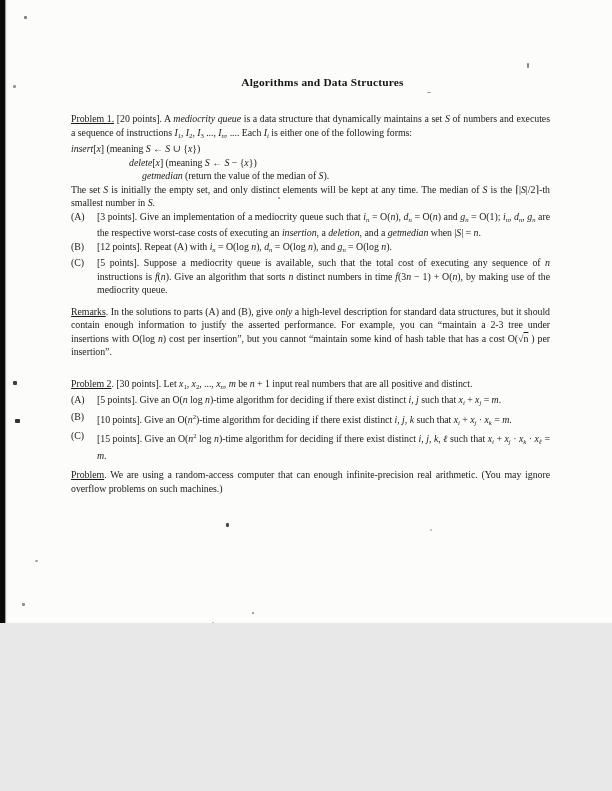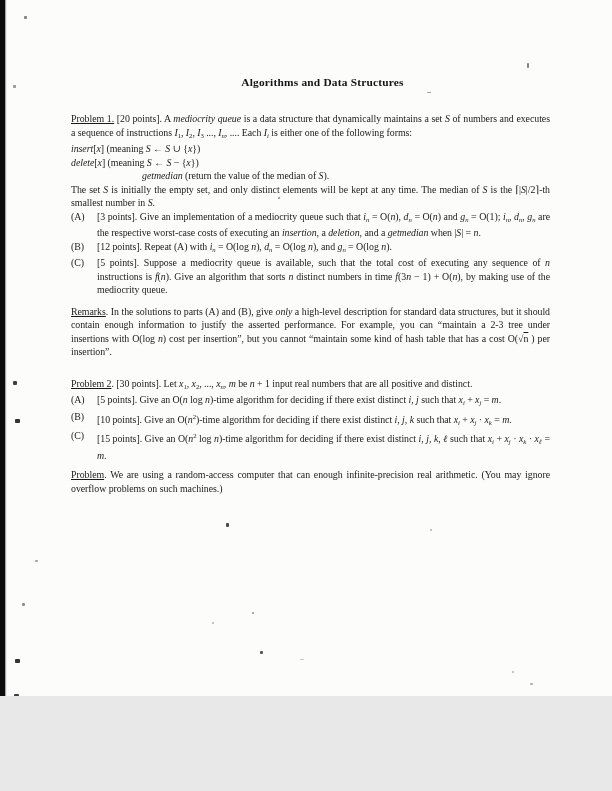--- a/index.html
+++ b/index.html
@@ -1,17 +1,17 @@
 <!DOCTYPE html>
 <html><head>
 <meta charset="utf-8">
 <style>
   html,body { margin:0; padding:0; background:#e8e8e8; }
   .page {
-    position:relative; width:612px; height:696px;
+    position:relative; width:612px; height:623px;
     background:#fcfcfa; overflow:hidden;
     font-family:"Liberation Serif","DejaVu Serif","DejaVu Sans",serif;
     color:#1b1b1b;
   }
   .scan-edge {
     position:absolute; left:0; top:0; width:5px; height:791px;
     background:#0b0b0b; box-shadow:1px 0 1px rgba(0,0,0,0.35);
   }
   .doc-title {
     position:absolute; top:76px; left:71px; width:479px;
@@ -40,21 +40,21 @@
 </style>
 </head>
 <body>
 
 <div class="page">
   <div class="scan-edge"></div>
   <div class="doc-title">Algorithms and Data Structures</div>
   <div class="doc-body">
       <div class="blk para"><span class="un">Problem 1.</span><span> [20 points]. A </span><span class="it">mediocrity queue</span><span> is a data structure that dynamically maintains a set </span><span class="it">S</span><span> of numbers and executes a sequence of instructions </span><span class="it">I</span><span class="sb">1</span><span>, </span><span class="it">I</span><span class="sb">2</span><span>, </span><span class="it">I</span><span class="sb">3</span><span> ..., </span><span class="it">I</span><span class="sb it">n</span><span>, .... Each </span><span class="it">I</span><span class="sb it">i</span><span> is either one of the following forms:</span></div>
       <div class="blk mathline" style=""><span class="it">insert</span><span>[</span><span class="it">x</span><span>]  (meaning </span><span class="it">S</span><span> ← </span><span class="it">S</span><span> ∪ {</span><span class="it">x</span><span>})</span></div>
-      <div class="blk mathline" style=""><span class="it">delete</span><span>[</span><span class="it">x</span><span>]  (meaning </span><span class="it">S</span><span> ← </span><span class="it">S</span><span> − {</span><span class="it">x</span><span>})</span></div>
+      <div class="blk mathline" style="margin-left: 58px;"><span class="it">delete</span><span>[</span><span class="it">x</span><span>]  (meaning </span><span class="it">S</span><span> ← </span><span class="it">S</span><span> − {</span><span class="it">x</span><span>})</span></div>
       <div class="blk mathline" style="margin-left: 71px;"><span class="it">getmedian</span><span> (return the value of the median of </span><span class="it">S</span><span>).</span></div>
       <div class="blk para"><span>The set </span><span class="it">S</span><span> is initially the empty set, and only distinct elements will be kept at any time. The median of </span><span class="it">S</span><span> is the ⌈|</span><span class="it">S</span><span>|/2⌉-th smallest number in </span><span class="it">S</span><span>.</span></div>
       <div class="blk item"><span class="item-label">(A)</span><span>[3 points]. Give  an implementation of a mediocrity queue such that </span><span class="it">i</span><span class="sb it">n</span><span> = O(</span><span class="it">n</span><span>), </span><span class="it">d</span><span class="sb it">n</span><span> = O(</span><span class="it">n</span><span>) and </span><span class="it">g</span><span class="sb it">n</span><span> = O(1); </span><span class="it">i</span><span class="sb it">n</span><span>, </span><span class="it">d</span><span class="sb it">n</span><span>, </span><span class="it">g</span><span class="sb it">n</span><span> are the respective worst-case costs of executing an </span><span class="it">insertion</span><span>, a </span><span class="it">deletion</span><span>, and a </span><span class="it">getmedian</span><span> when |</span><span class="it">S</span><span>| = </span><span class="it">n</span><span>.</span></div>
       <div class="blk item"><span class="item-label">(B)</span><span>[12 points]. Repeat (A) with </span><span class="it">i</span><span class="sb it">n</span><span> = O(log </span><span class="it">n</span><span>), </span><span class="it">d</span><span class="sb it">n</span><span> = O(log </span><span class="it">n</span><span>), and </span><span class="it">g</span><span class="sb it">n</span><span> = O(log </span><span class="it">n</span><span>).</span></div>
       <div class="blk item"><span class="item-label">(C)</span><span>[5 points]. Suppose a mediocrity queue is available, such that the total cost of executing any sequence of </span><span class="it">n</span><span> instructions is </span><span class="it">f</span><span>(</span><span class="it">n</span><span>). Give an algorithm that sorts </span><span class="it">n</span><span> distinct numbers in time </span><span class="it">f</span><span>(3</span><span class="it">n</span><span> − 1) + O(</span><span class="it">n</span><span>), by making use of the mediocrity queue.</span></div>
       <div class="blk para" style="margin-top: 8px;"><span class="un">Remarks</span><span>.  In the solutions to parts (A) and (B), give </span><span class="it">only</span><span> a high-level description for standard data structures, but it should contain enough information to justify the asserted performance. For example, you can “maintain a 2-3 tree under insertions with O(log </span><span class="it">n</span><span>) cost per insertion”, but you cannot “maintain some kind of hash table that has a cost O(</span><span>√</span><span class="ov">n</span><span> ) per insertion”.</span></div>
       <div class="blk para" style="margin-top: 18px;"><span class="un">Problem 2</span><span>. [30 points]. Let </span><span class="it">x</span><span class="sb">1</span><span>, </span><span class="it">x</span><span class="sb">2</span><span>, ..., </span><span class="it">x</span><span class="sb it">n</span><span>, </span><span class="it">m</span><span> be </span><span class="it">n</span><span> + 1 input real numbers that are all positive and distinct.</span></div>
       <div class="blk item"><span class="item-label">(A)</span><span>[5 points]. Give an O(</span><span class="it">n</span><span> log </span><span class="it">n</span><span>)-time algorithm for deciding if there exist distinct </span><span class="it">i</span><span>, </span><span class="it">j</span><span> such that </span><span class="it">x</span><span class="sb it">i</span><span> + </span><span class="it">x</span><span class="sb it">j</span><span> = </span><span class="it">m</span><span>.</span></div>
       <div class="blk item"><span class="item-label">(B)</span><span>[10 points].  Give an O(</span><span class="it">n</span><span class="sup">2</span><span>)-time algorithm for deciding if there exist distinct </span><span class="it">i</span><span>, </span><span class="it">j</span><span>, </span><span class="it">k</span><span> such that </span><span class="it">x</span><span class="sb it">i</span><span> + </span><span class="it">x</span><span class="sb it">j</span><span> · </span><span class="it">x</span><span class="sb it">k</span><span> = </span><span class="it">m</span><span>.</span></div>
       <div class="blk item"><span class="item-label">(C)</span><span>[15 points]. Give an O(</span><span class="it">n</span><span class="sup">2</span><span> log </span><span class="it">n</span><span>)-time algorithm for deciding if there exist distinct </span><span class="it">i</span><span>, </span><span class="it">j</span><span>, </span><span class="it">k</span><span>, </span><span class="it">ℓ</span><span> such that </span><span class="it">x</span><span class="sb it">i</span><span> + </span><span class="it">x</span><span class="sb it">j</span><span> · </span><span class="it">x</span><span class="sb it">k</span><span> · </span><span class="it">x</span><span class="sb it">ℓ</span><span> = </span><span class="it">m</span><span>.</span></div>

